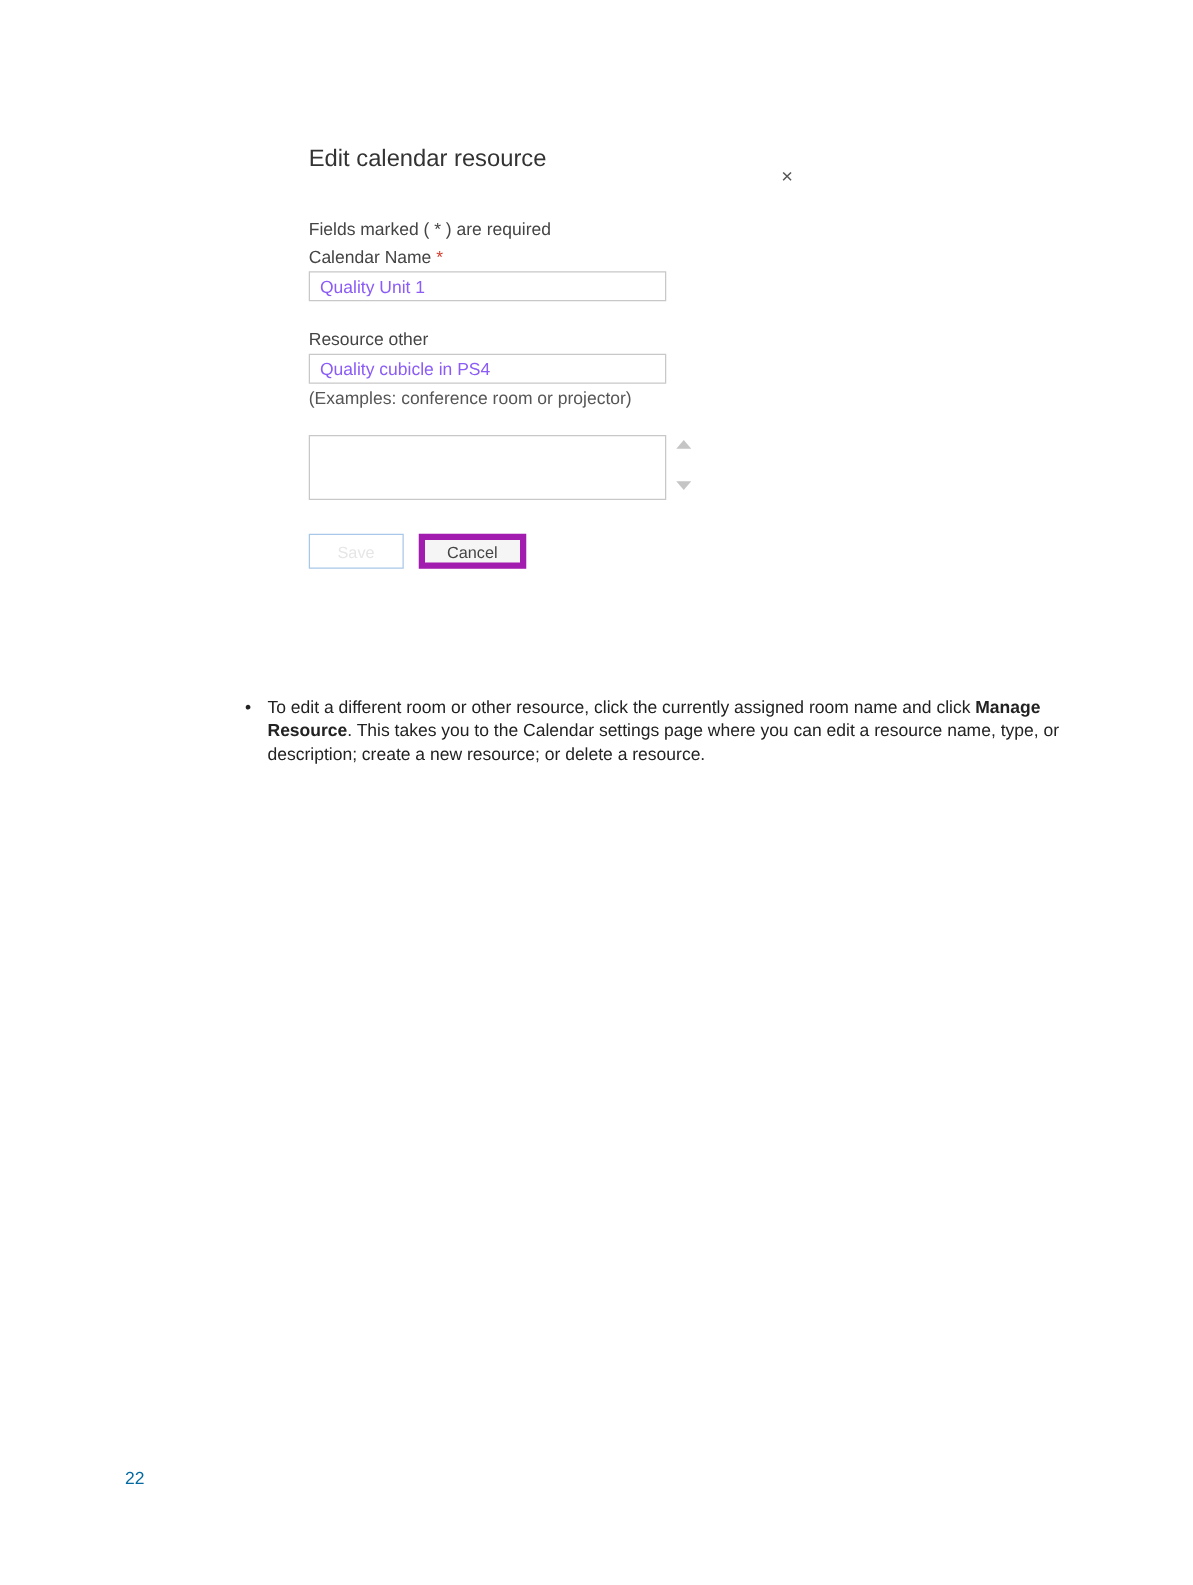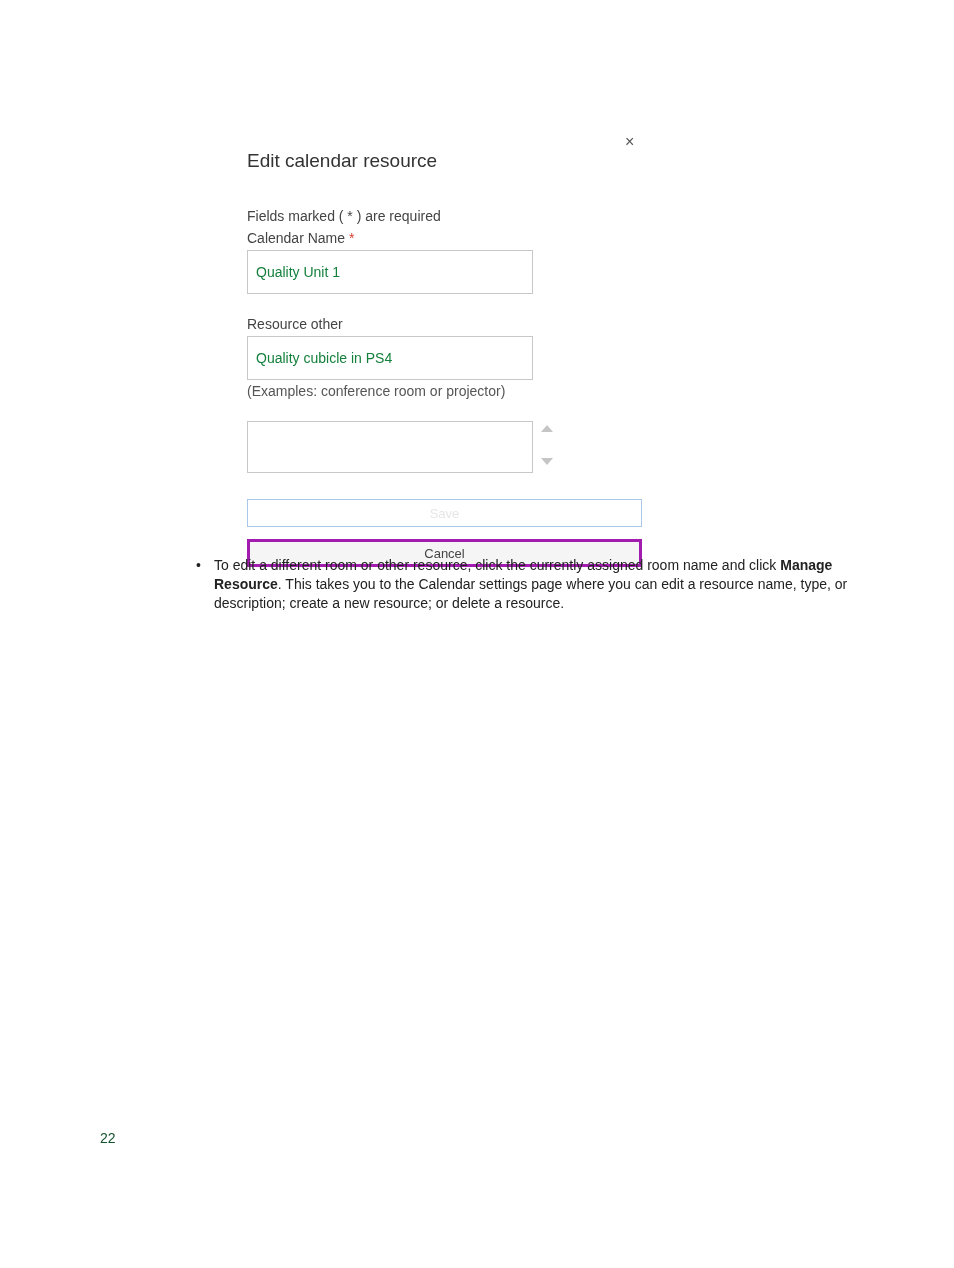--- a/index.html
+++ b/index.html
@@ -6,21 +6,21 @@
     body {
       width: 954px;
       height: 1268px;
       background: #fff;
       font-family: Arial, Helvetica, sans-serif;
       position: relative;
     }
     .dialog-container {
       position: absolute;
       left: 247px;
-      top: 150px;
+      top: 117px;
       width: 395px;
     }
     .close-btn {
       position: absolute;
       left: 625px;
       top: 134px;
       color: #555;
       font-size: 16px;
       cursor: pointer;
       line-height: 1;
@@ -39,25 +39,25 @@
     .field-label {
       font-size: 14px;
       color: #444;
       margin-bottom: 4px;
     }
     .required-star {
       color: #d23f31;
     }
     .text-input {
       width: 286px;
-      height: 44px;
+      height: 24px;
       border: 1px solid #c8c8c8;
       padding: 0 8px;
       font-size: 14px;
-      color: #15803d;
+      color: #8b5cf6;
       font-family: Arial, Helvetica, sans-serif;
     }
     .field-group { margin-bottom: 22px; }
     .hint {
       font-size: 14px;
       color: #555;
       margin-top: 3px;
     }
     .textarea-wrap {
       position: relative;
@@ -85,26 +85,25 @@
       border-left: 6px solid transparent;
       border-right: 6px solid transparent;
       cursor: pointer;
     }
     .spinner-up { border-bottom: 7px solid #c5c5c5; margin-top: 4px;}
     .spinner-down { border-top: 7px solid #c5c5c5; margin-top: 16px;}
     .button-row {
       display: flex;
       gap: 12px;
       margin-top: 22px;
-      flex-direction: column;
     }
     .btn {
       height: 28px;
       padding: 0 18px;
-      border: 3px solid #a21caf;
+      border: 5px solid #a21caf;
       background: #f5f5f5;
       font-size: 13px;
       color: #444;
       cursor: pointer;
       font-family: Arial, Helvetica, sans-serif;
     }
     .btn-primary {
       border: 1px solid #a9c7e8;
       background: #fff;
       color: #e6e6e6;
@@ -120,23 +119,23 @@
       color: #222;
     }
     .bullet-row { display: flex; }
     .bullet-marker {
       width: 18px;
       flex-shrink: 0;
     }
     .page-number {
       position: absolute;
       left: 100px;
-      top: 1130px;
+      top: 1174px;
       font-size: 14px;
-      color: #14532d;
+      color: #0369a1;
     }
     strong { font-weight: 700; }
   </style>
 </head>
 <body>
 
 <div class="close-btn">×</div>
 
 <div class="dialog-container">
   <h2 class="dialog-title">Edit calendar resource</h2>

